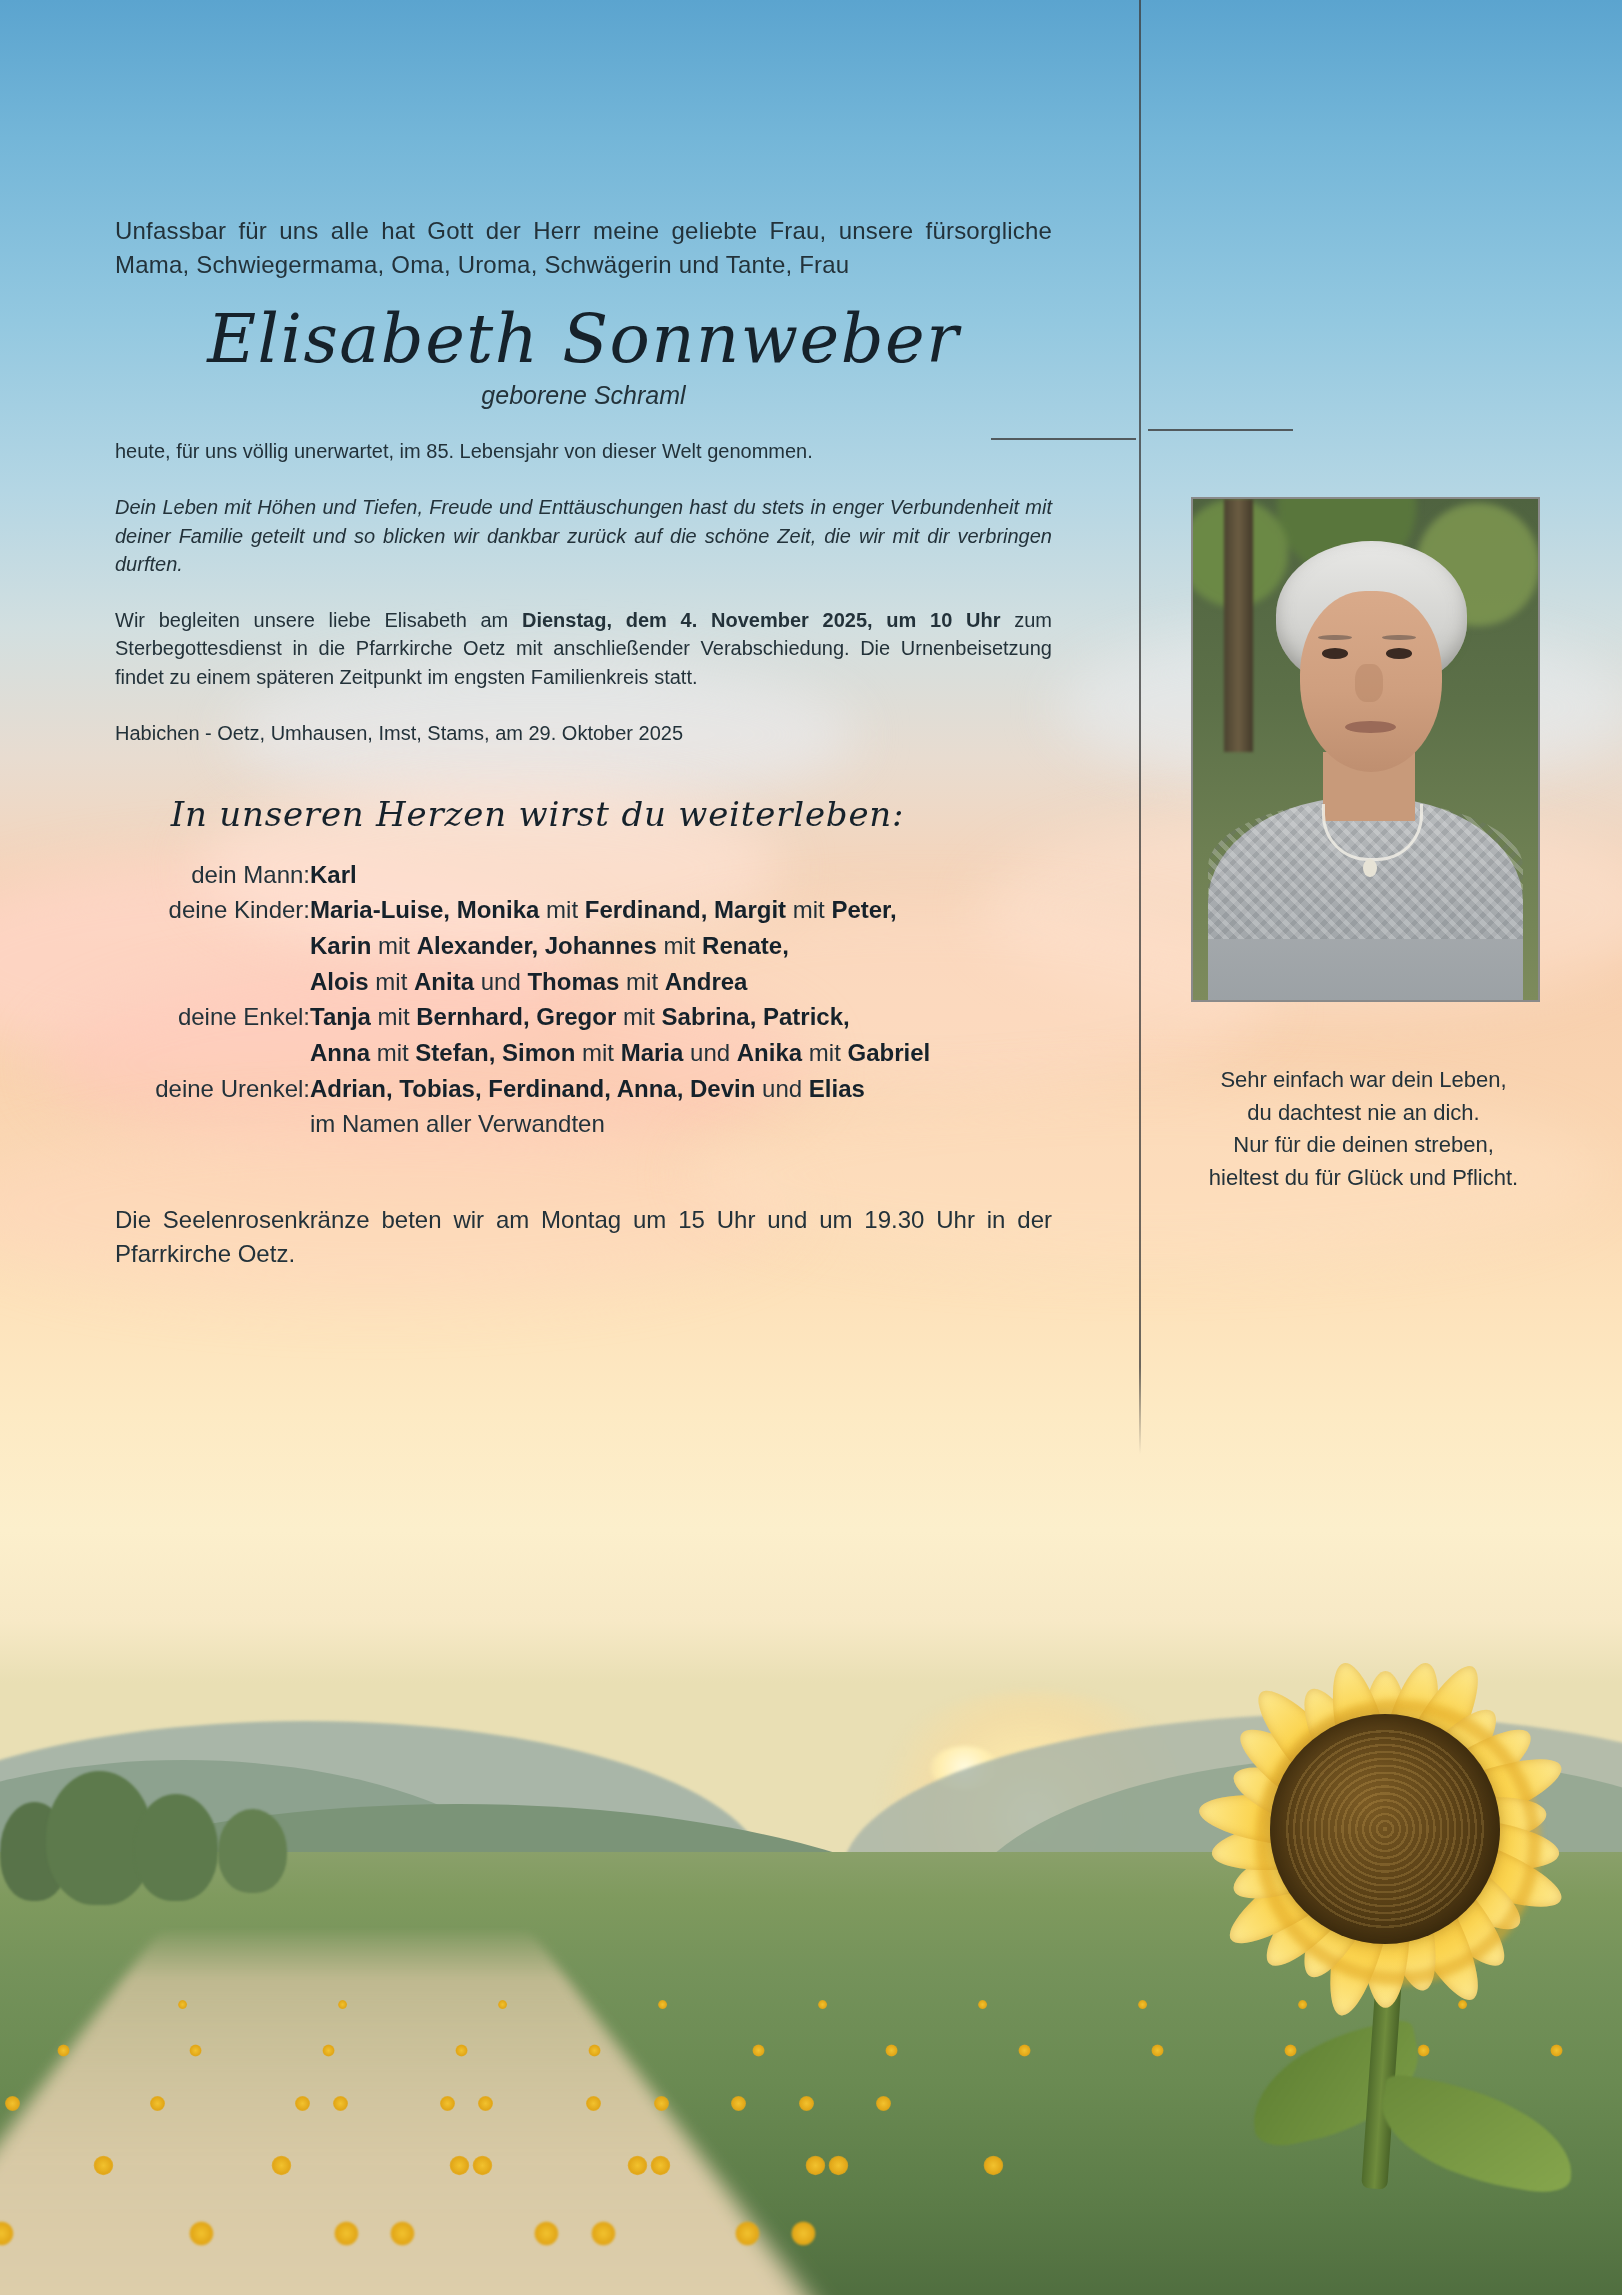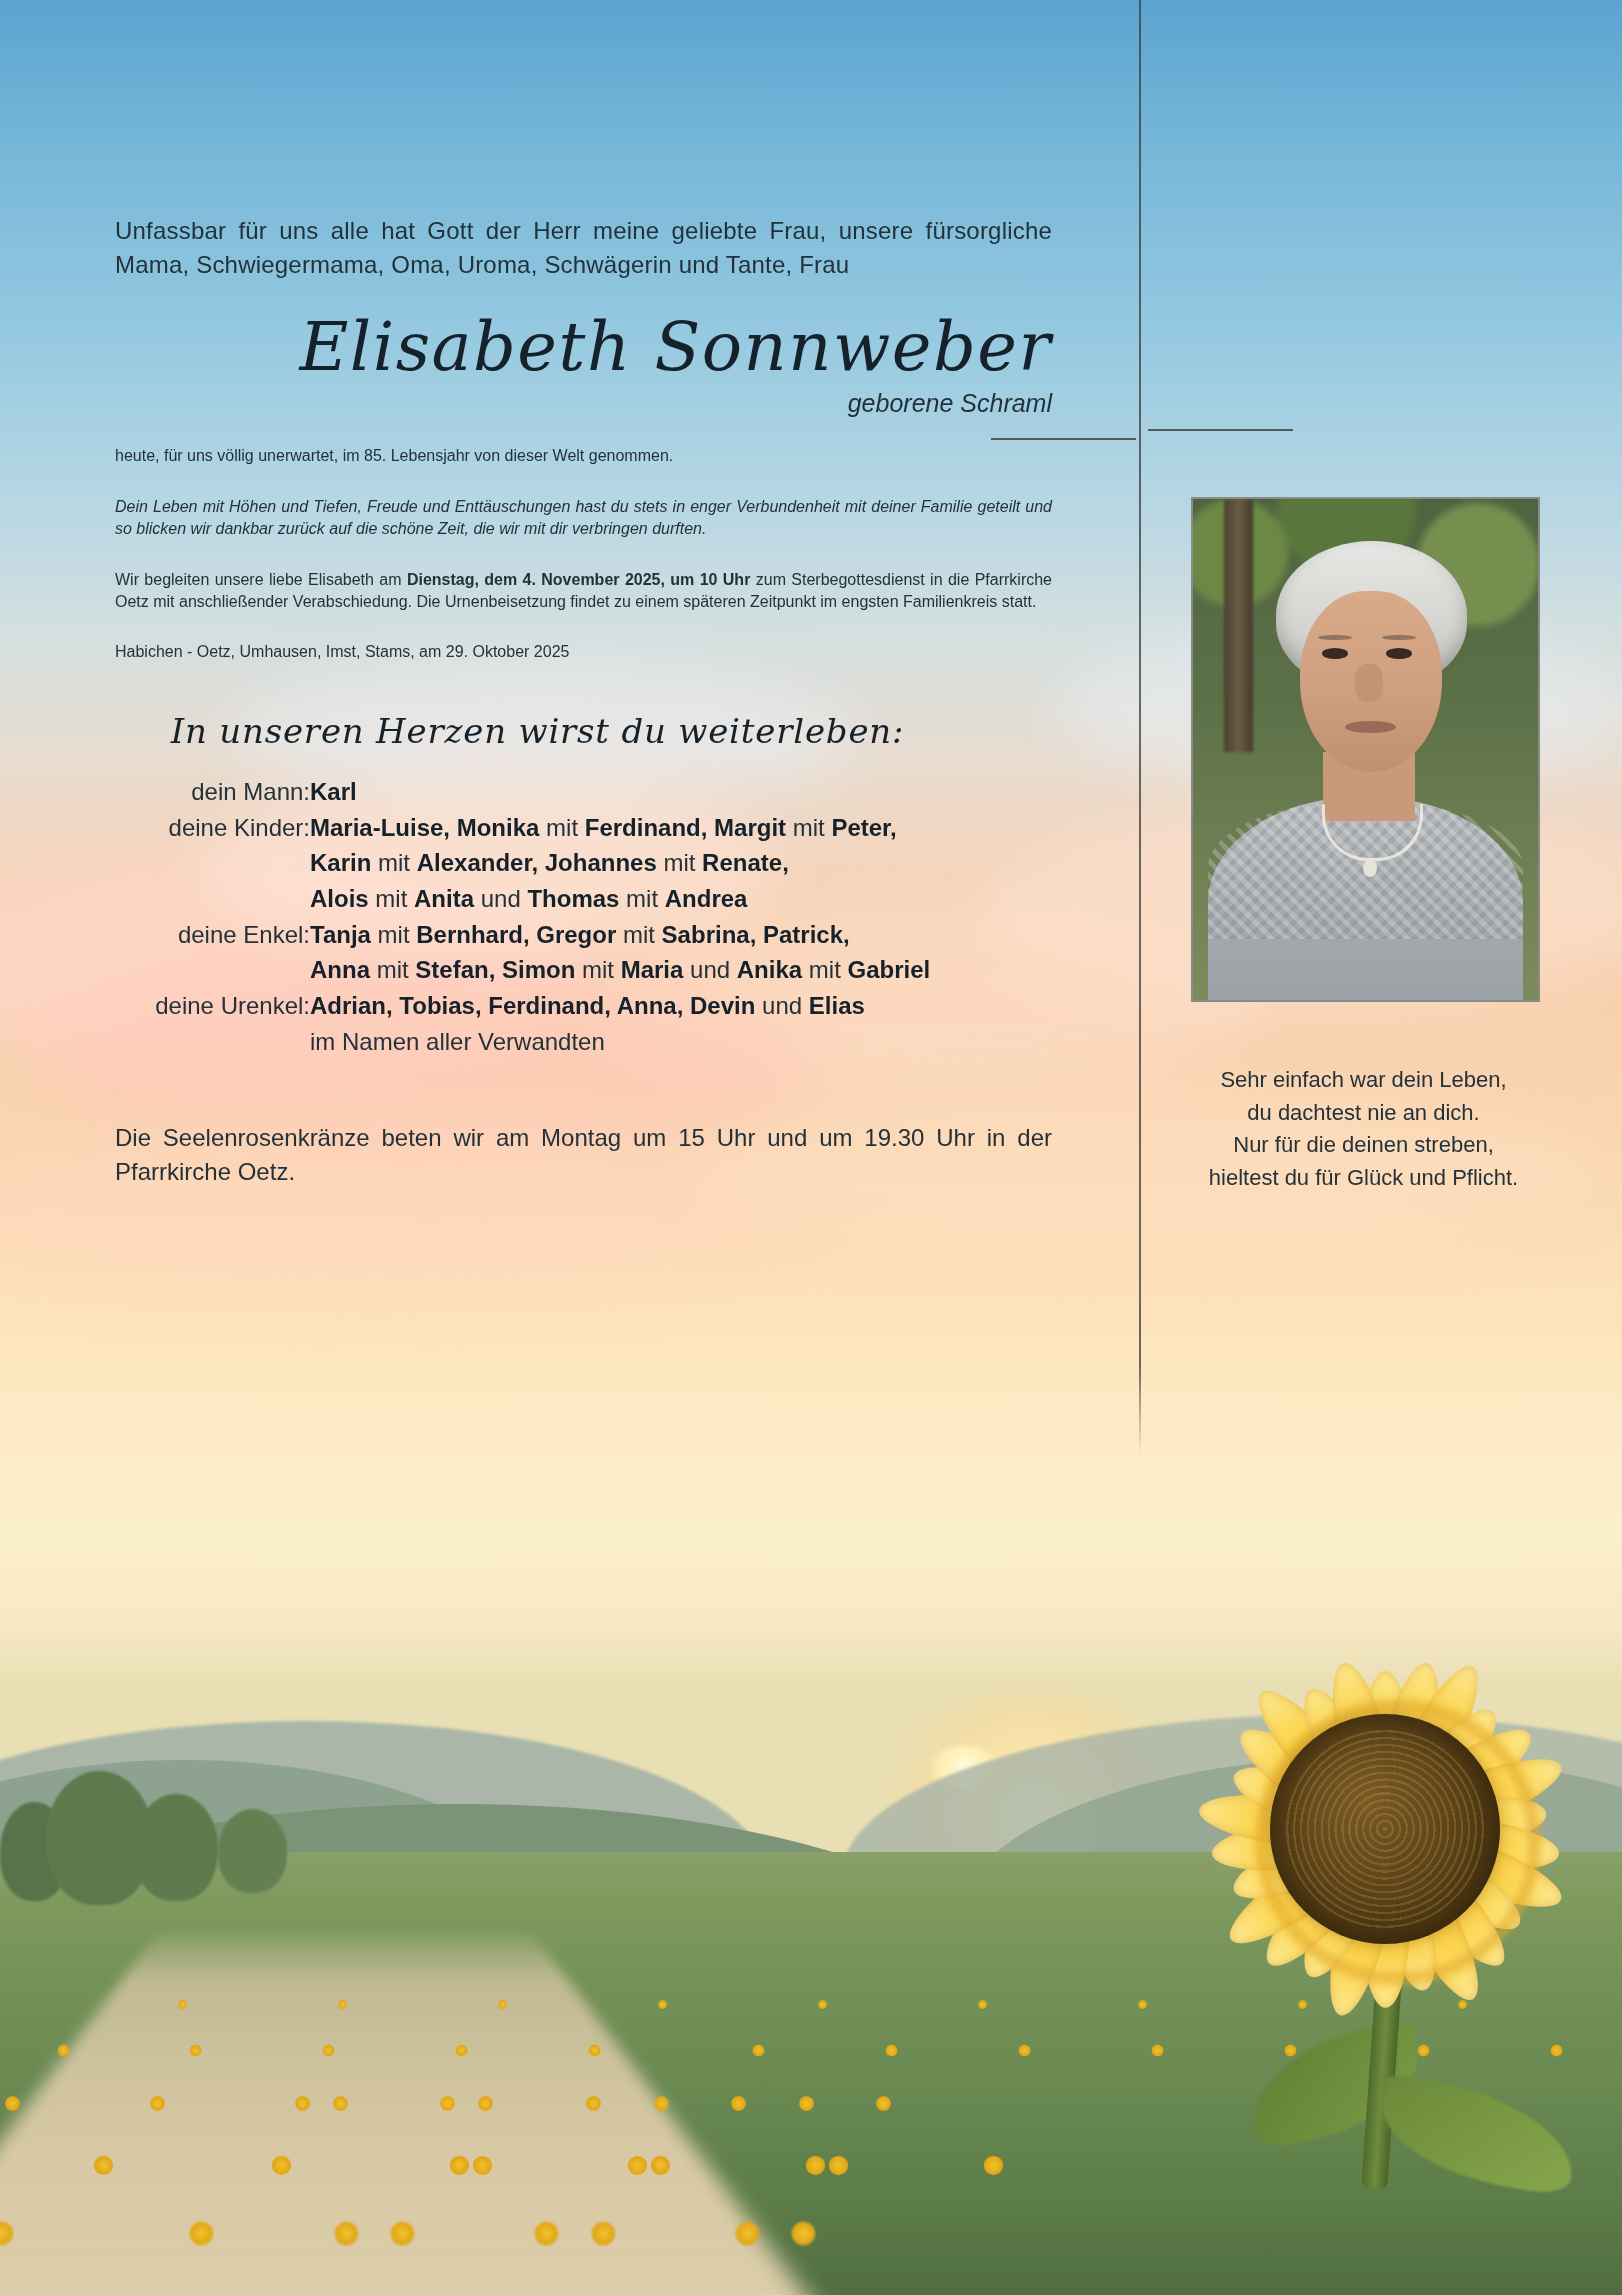--- a/index.html
+++ b/index.html
@@ -253,40 +253,40 @@
     width: 937px;
   }
   .intro {
     font-size: 24px;
     line-height: 1.42;
     text-align: justify;
     color: #23323a;
     letter-spacing: 0.2px;
   }
   .name-block {
-    margin-top: 32px;
-    text-align: right;
+    margin-top: 24px;
+    text-align: center;
   }
   .name {
     font-family: "DejaVu Serif", serif;
     font-style: italic;
     font-size: 67px;
     line-height: 1;
     color: #16222b;
     letter-spacing: 1.5px;
   }
   .maiden {
     margin-top: 7.7px;
     font-size: 25px;
     font-style: italic;
     color: #23323a;
   }
   .para {
     margin-top: 27.5px;
-    font-size: 16px;
+    font-size: 20px;
     line-height: 1.42;
     text-align: justify;
     color: #23323a;
   }
   .para.italic {
     font-style: italic;
   }
   .para b { font-weight: bold; }
 
   .heart-head {

